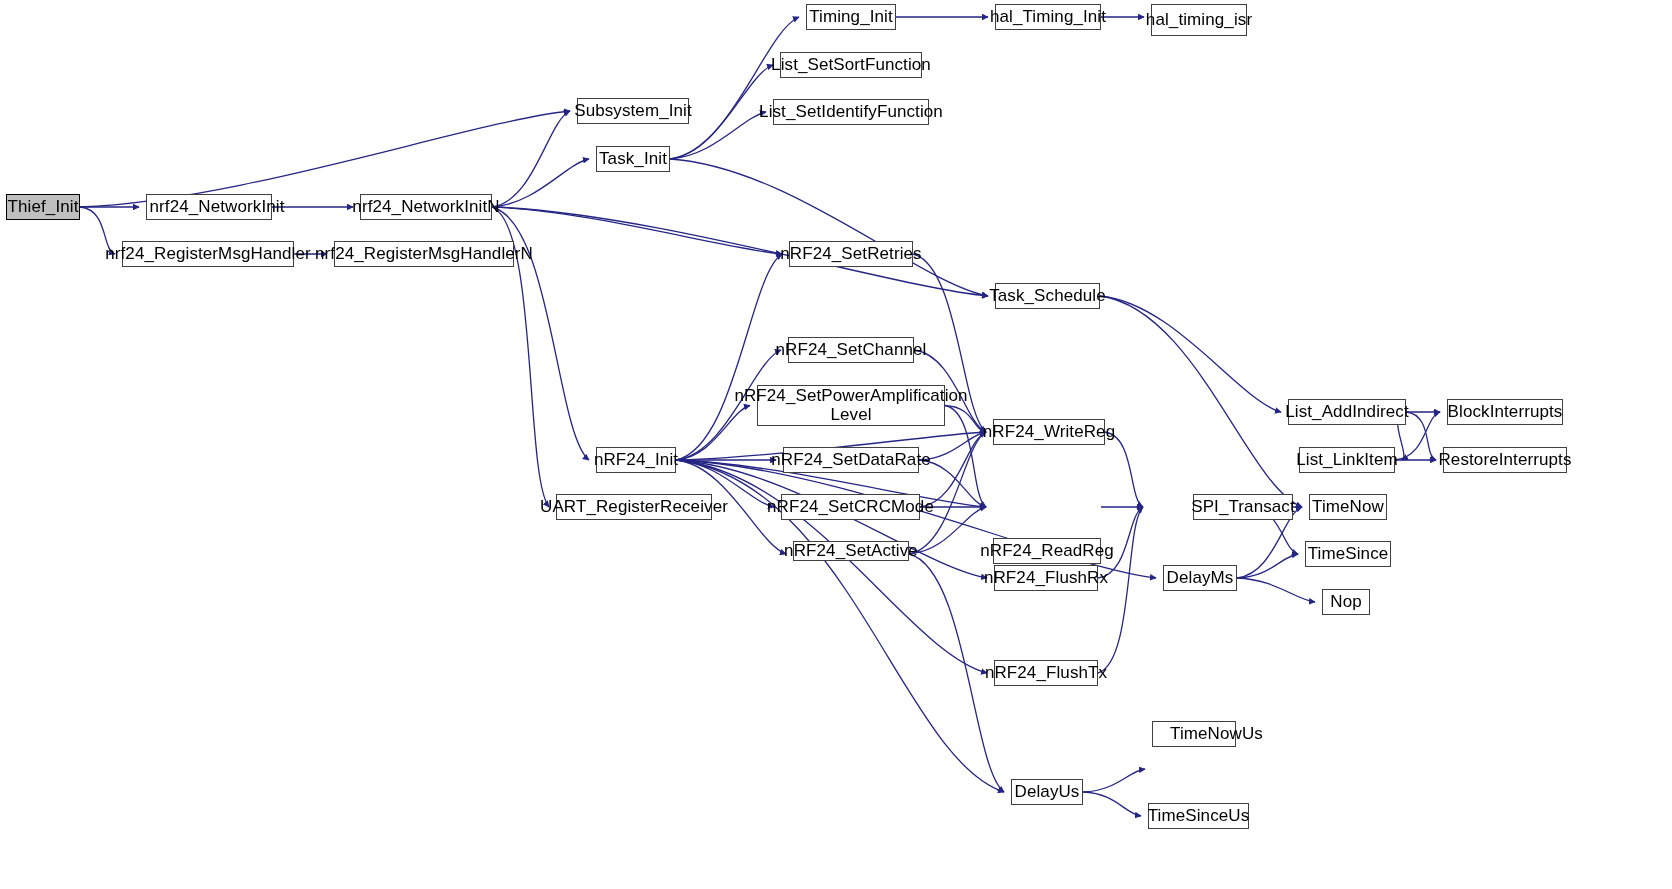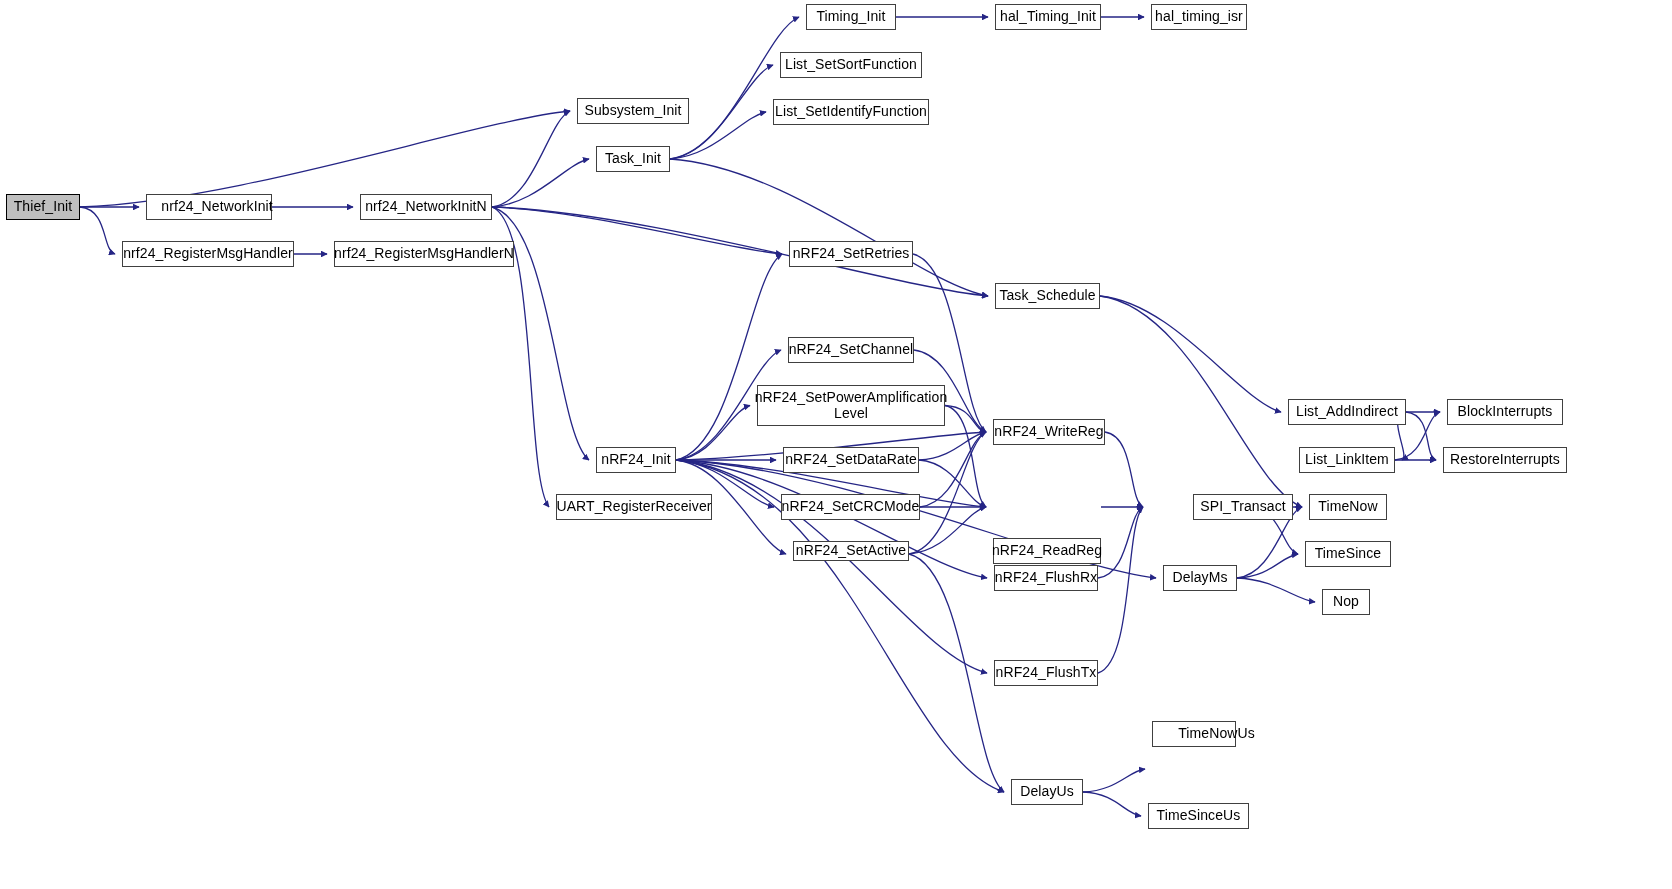--- a/index.html
+++ b/index.html
@@ -23,21 +23,21 @@
     width: 1672px;
     height: 889px;
     pointer-events: none;
   }
   .gnode {
     position: absolute;
     box-sizing: border-box;
     border: 1px solid #404040;
     background: #ffffff;
     color: #000000;
-    font-size: 14px;
+    font-size: 17px;
     line-height: 1.08;
     display: flex;
     align-items: center;
     justify-content: center;
     text-align: center;
     white-space: pre-line;
     letter-spacing: 0.1px;
     z-index: 3;
   }
   .gnode.root {
@@ -128,21 +128,21 @@
       <div class="gnode" style="left: 146px; top: 194px; width: 126px; height: 26px; padding-left: 16px;"><span class="lbl">nrf24_NetworkInit</span></div>
       <div class="gnode" style="left: 122px; top: 241px; width: 172px; height: 26px;"><span class="lbl">nrf24_RegisterMsgHandler</span></div>
       <div class="gnode" style="left: 360px; top: 194px; width: 132px; height: 26px;"><span class="lbl">nrf24_NetworkInitN</span></div>
       <div class="gnode" style="left: 334px; top: 241px; width: 180px; height: 26px; text-align: right;"><span class="lbl">nrf24_RegisterMsgHandlerN</span></div>
       <div class="gnode" style="left: 577px; top: 98px; width: 112px; height: 26px;"><span class="lbl">Subsystem_Init</span></div>
       <div class="gnode" style="left: 596px; top: 146px; width: 74px; height: 26px;"><span class="lbl">Task_Init</span></div>
       <div class="gnode" style="left: 806px; top: 4px; width: 90px; height: 26px;"><span class="lbl">Timing_Init</span></div>
       <div class="gnode" style="left: 780px; top: 52px; width: 142px; height: 26px;"><span class="lbl">List_SetSortFunction</span></div>
       <div class="gnode" style="left: 773px; top: 99px; width: 156px; height: 26px;"><span class="lbl">List_SetIdentifyFunction</span></div>
       <div class="gnode" style="left: 995px; top: 4px; width: 106px; height: 26px;"><span class="lbl">hal_Timing_Init</span></div>
-      <div class="gnode" style="left: 1151px; top: 4px; width: 96px; height: 26px;"><span class="lbl">hal_timing_isr</span></div>
+      <div class="gnode" style="left: 1151px; top: 4px; width: 96px; height: 32px;"><span class="lbl">hal_timing_isr</span></div>
       <div class="gnode" style="left: 789px; top: 241px; width: 124px; height: 26px;"><span class="lbl">nRF24_SetRetries</span></div>
       <div class="gnode" style="left: 995px; top: 283px; width: 105px; height: 26px;"><span class="lbl">Task_Schedule</span></div>
       <div class="gnode" style="left: 788px; top: 337px; width: 126px; height: 26px;"><span class="lbl">nRF24_SetChannel</span></div>
       <div class="gnode" style="left: 757px; top: 385px; width: 188px; height: 41px;"><span class="lbl">nRF24_SetPowerAmplification
 Level</span></div>
       <div class="gnode" style="left: 596px; top: 447px; width: 80px; height: 26px;"><span class="lbl">nRF24_Init</span></div>
       <div class="gnode" style="left: 783px; top: 447px; width: 136px; height: 26px;"><span class="lbl">nRF24_SetDataRate</span></div>
       <div class="gnode" style="left: 781px; top: 494px; width: 139px; height: 26px;"><span class="lbl">nRF24_SetCRCMode</span></div>
       <div class="gnode" style="left: 556px; top: 494px; width: 156px; height: 26px;"><span class="lbl">UART_RegisterReceiver</span></div>
       <div class="gnode" style="left: 793px; top: 541px; width: 116px; height: 20px;"><span class="lbl">nRF24_SetActive</span></div>

